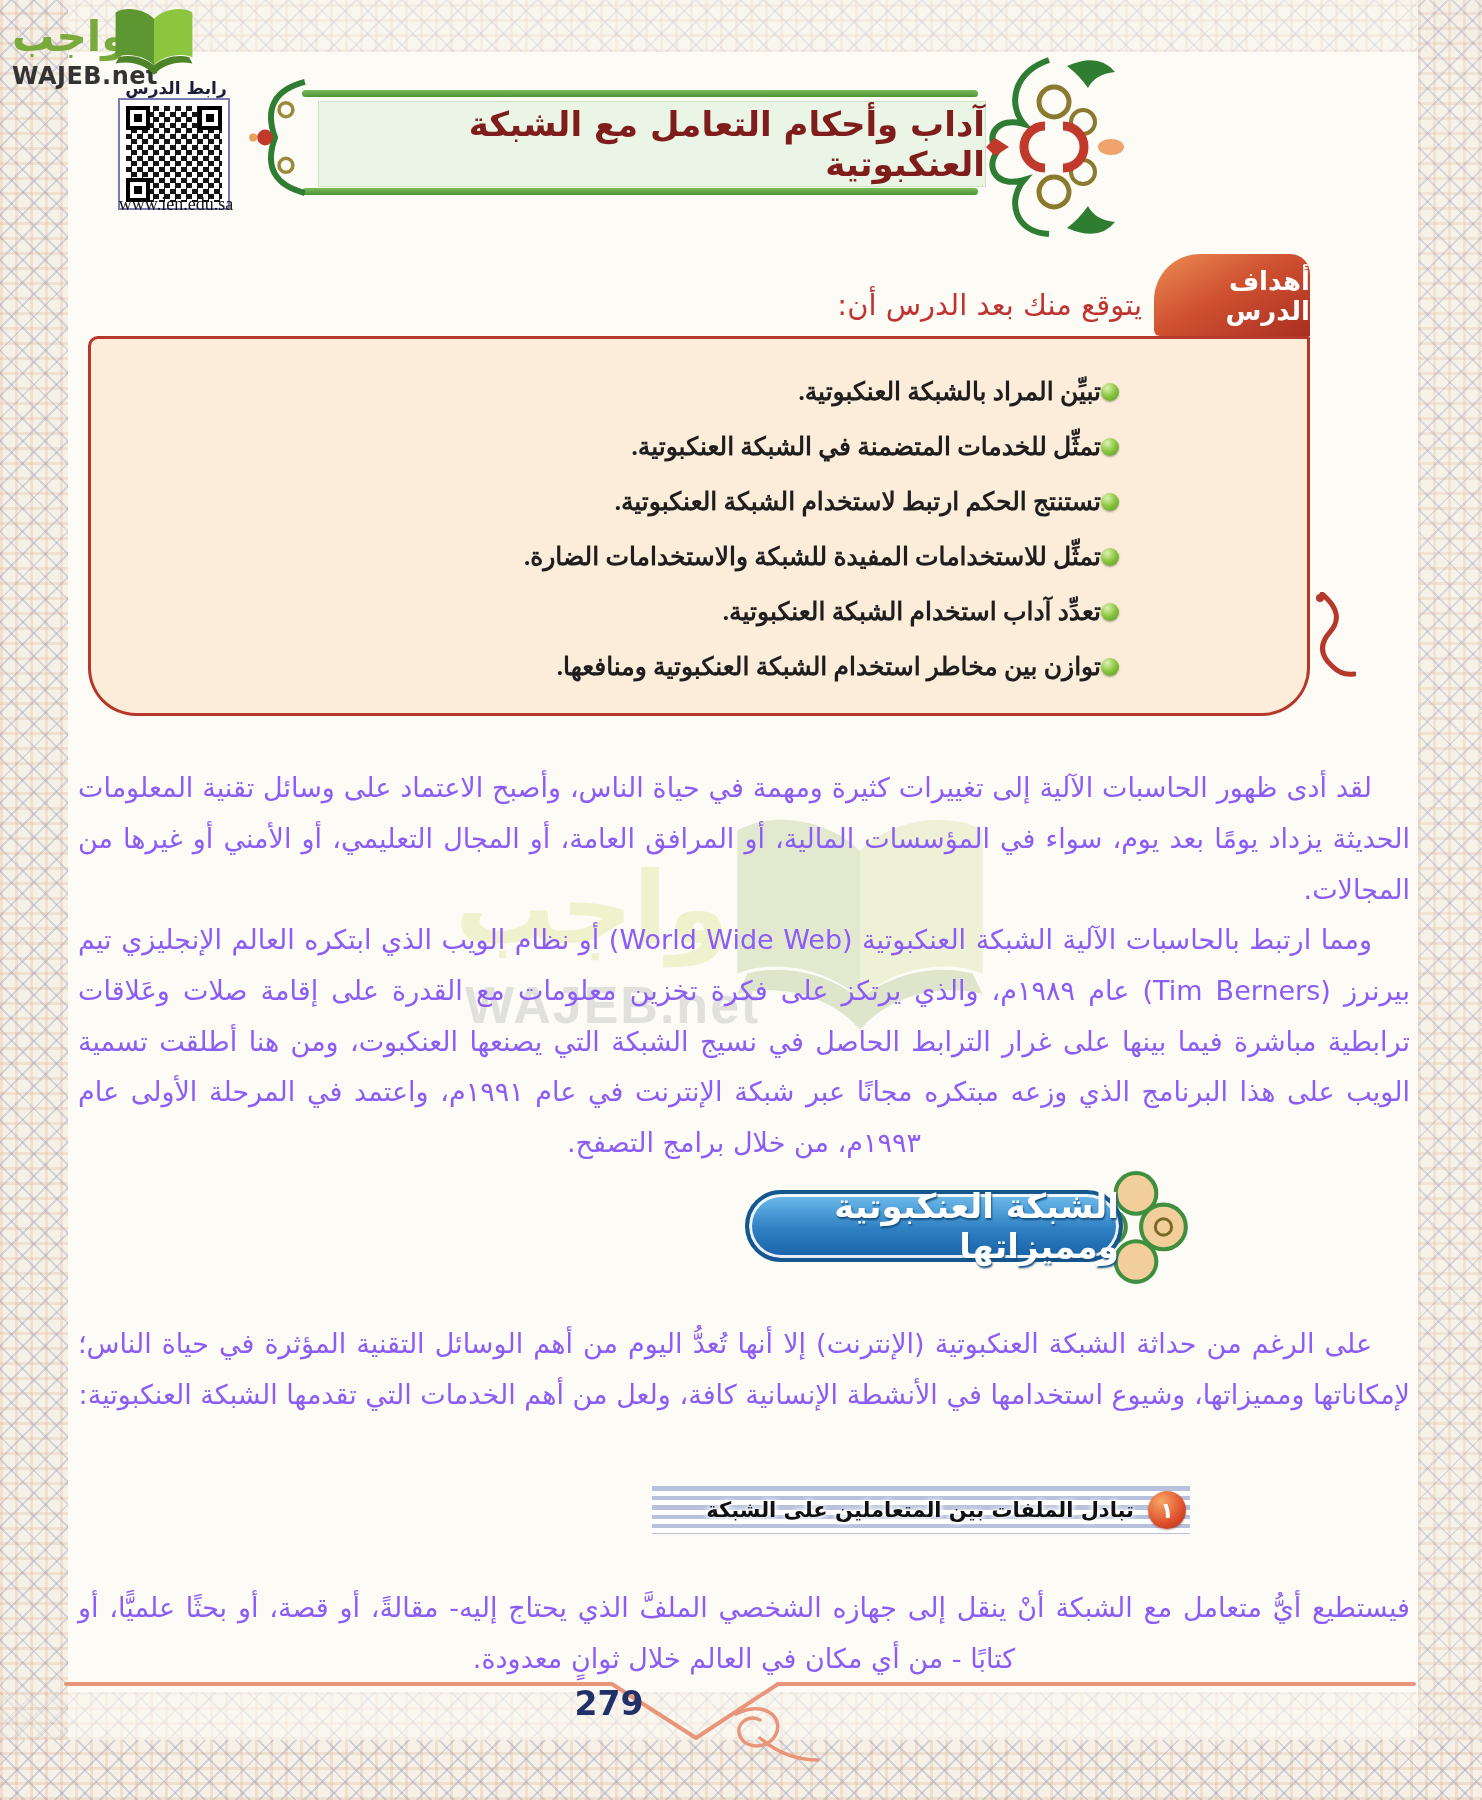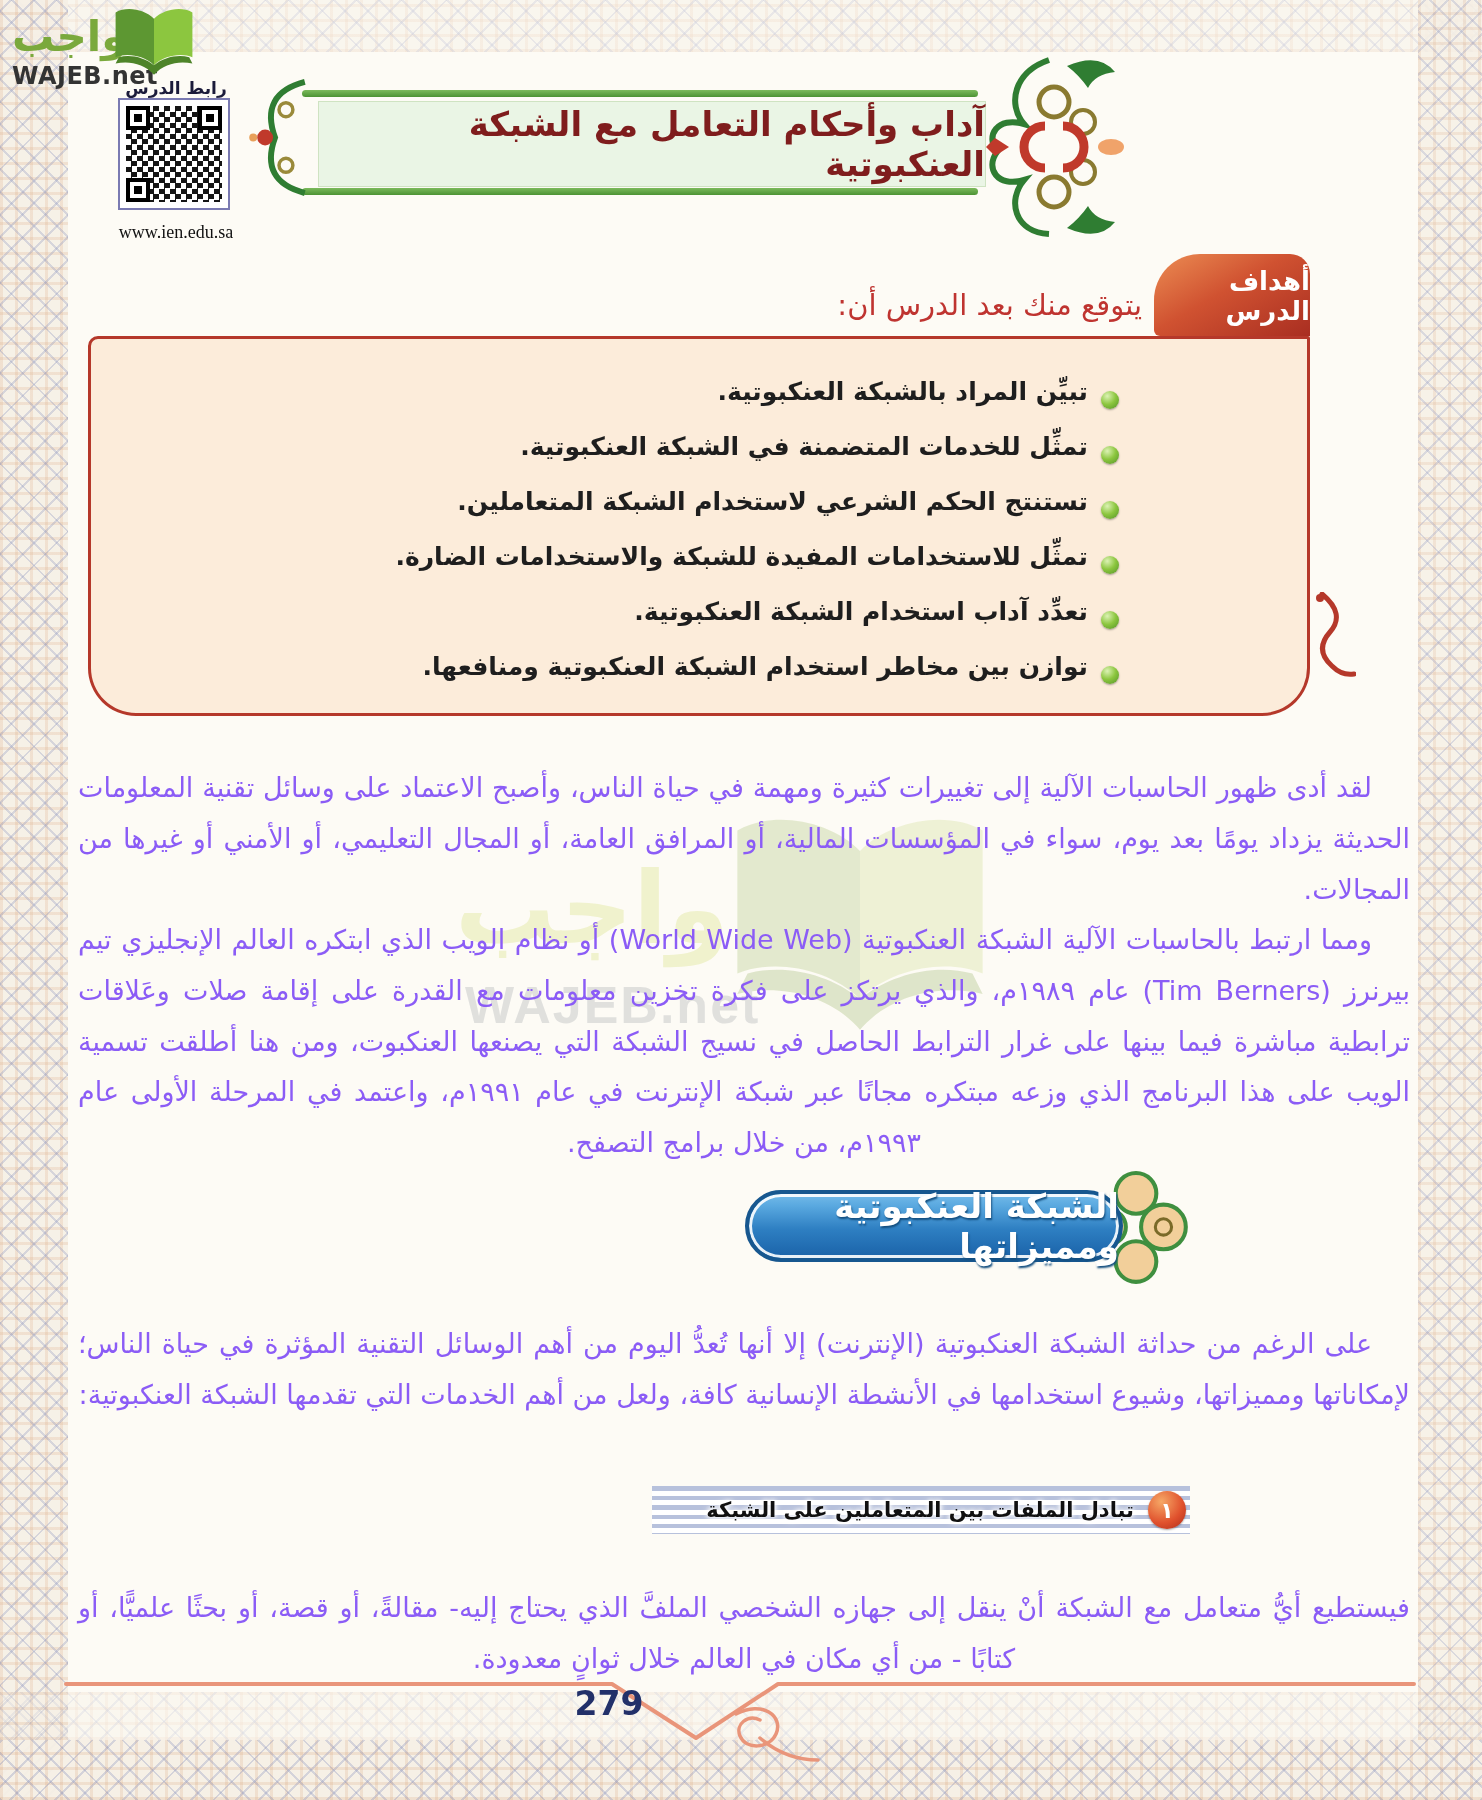--- a/index.html
+++ b/index.html
@@ -32,21 +32,21 @@
   .qr-label{position:absolute;left:98px;top:72px;width:136px;text-align:center;font-size:17px;font-weight:bold;color:#1b1b3a;}
   .qr{position:absolute;left:108px;top:92px;width:112px;height:112px;border:2px solid #7a7ab2;background:#fff;padding:6px;box-sizing:border-box;}
   .qr-noise{position:relative;width:100%;height:100%;
     background-image:
       repeating-conic-gradient(#151515 0% 25%, #fff 0% 50%),
       repeating-conic-gradient(from 45deg, rgba(0,0,0,.85) 0% 25%, transparent 0% 50%);
     background-size:11px 11px, 17px 17px;}
   .finder{position:absolute;width:24px;height:24px;border:4px solid #000;background:#fff;box-sizing:border-box;}
   .finder::after{content:"";position:absolute;left:4px;top:4px;width:8px;height:8px;background:#000;}
   .finder.tl{left:0;top:0;} .finder.tr{right:0;top:0;} .finder.bl{left:0;bottom:0;}
-  .site-url{position:absolute;left:92px;top:216px;width:148px;text-align:center;font-size:18px;color:#111;font-family:"Liberation Serif", serif;}
+  .site-url{position:absolute;left:92px;top:188px;width:148px;text-align:center;font-size:18px;color:#111;font-family:"Liberation Serif", serif;}
 
   
   .green-line{position:absolute;height:7px;background:linear-gradient(#7cba5c,#4c9334);border-radius:4px;z-index:2;}
   .gl-top{left:302px;top:90px;width:676px;}
   .gl-bot{left:302px;top:188px;width:676px;}
   .title-box{position:absolute;left:318px;top:101px;width:666px;height:84px;background:#eaf5e5;border:1.5px solid #cfe3c2;
     display:flex;align-items:center;justify-content:center;z-index:2;}
   .title-box span{font-size:34px;font-weight:bold;color:#7f1d1d;direction:rtl;}
   .orn-left{position:absolute;left:244px;top:76px;width:72px;height:124px;z-index:2;}
   .orn-right{position:absolute;left:978px;top:52px;width:152px;height:190px;z-index:2;}
@@ -54,21 +54,21 @@
   
   .badge{position:absolute;right:172px;top:254px;width:156px;height:82px;z-index:4;
     background:linear-gradient(150deg,#ec8d53 0%,#d05231 45%,#a92e21 100%);
     border-radius:46px 20px 0 6px;
     display:flex;align-items:flex-end;justify-content:center;padding-bottom:10px;box-sizing:border-box;}
   .badge span{color:#fff;font-size:26px;font-weight:bold;direction:rtl;}
   .lead{position:absolute;right:340px;top:288px;z-index:3;font-size:29px;font-weight:normal;color:#bf3430;direction:rtl;}
   .obj-box{position:absolute;left:88px;top:336px;width:1222px;height:380px;z-index:2;
     background:#fcecda;border:3px solid #b5382a;border-radius:10px 2px 48px 48px;box-sizing:border-box;}
   .obj-list{list-style:none;margin:0;padding:36px 188px 0 40px;direction:rtl;}
-  .obj-list li{display:flex;align-items:flex-end;gap:13px;margin-bottom:21px;line-height:34px;}
+  .obj-list li{display:flex;align-items:center;margin-bottom:21px;line-height:34px;font-family:Liberation Serif, serif;}
   .bullet{flex:0 0 auto;width:18px;height:18px;border-radius:50%;
     background:radial-gradient(circle at 35% 28%, #dcf2b4, #8cc63f 48%, #5f9e2d 88%);
     box-shadow:0 1px 2px rgba(0,0,0,.35);}
   .obj-text{font-size:25px;font-weight:bold;color:#1e1e1e;}
   .box-swirl{position:absolute;left:1296px;top:592px;width:60px;height:96px;z-index:3;}
 
   
   .watermark{position:absolute;left:455px;top:810px;width:560px;height:280px;z-index:1;opacity:.26;}
   .wm-book{position:absolute;right:0;top:0;width:310px;height:230px;}
   .wm-ar{position:absolute;left:0;top:40px;font-size:100px;font-weight:bold;color:#cdd95e;}
@@ -183,21 +183,21 @@
       <li>
           <span class="bullet"></span>
           <span class="obj-text">تبيِّن المراد بالشبكة العنكبوتية.</span>
         </li>
       <li>
           <span class="bullet"></span>
           <span class="obj-text">تمثِّل للخدمات المتضمنة في الشبكة العنكبوتية.</span>
         </li>
       <li>
           <span class="bullet"></span>
-          <span class="obj-text">تستنتج الحكم الشرعي لاستخدام الشبكة المتعاملين.</span>
+          <span class="obj-text">تستنتج الحكم ارتبط لاستخدام الشبكة العنكبوتية.</span>
         </li>
       <li>
           <span class="bullet"></span>
           <span class="obj-text">تمثِّل للاستخدامات المفيدة للشبكة والاستخدامات الضارة.</span>
         </li>
       <li>
           <span class="bullet"></span>
           <span class="obj-text">تعدِّد آداب استخدام الشبكة العنكبوتية.</span>
         </li>
       <li>

